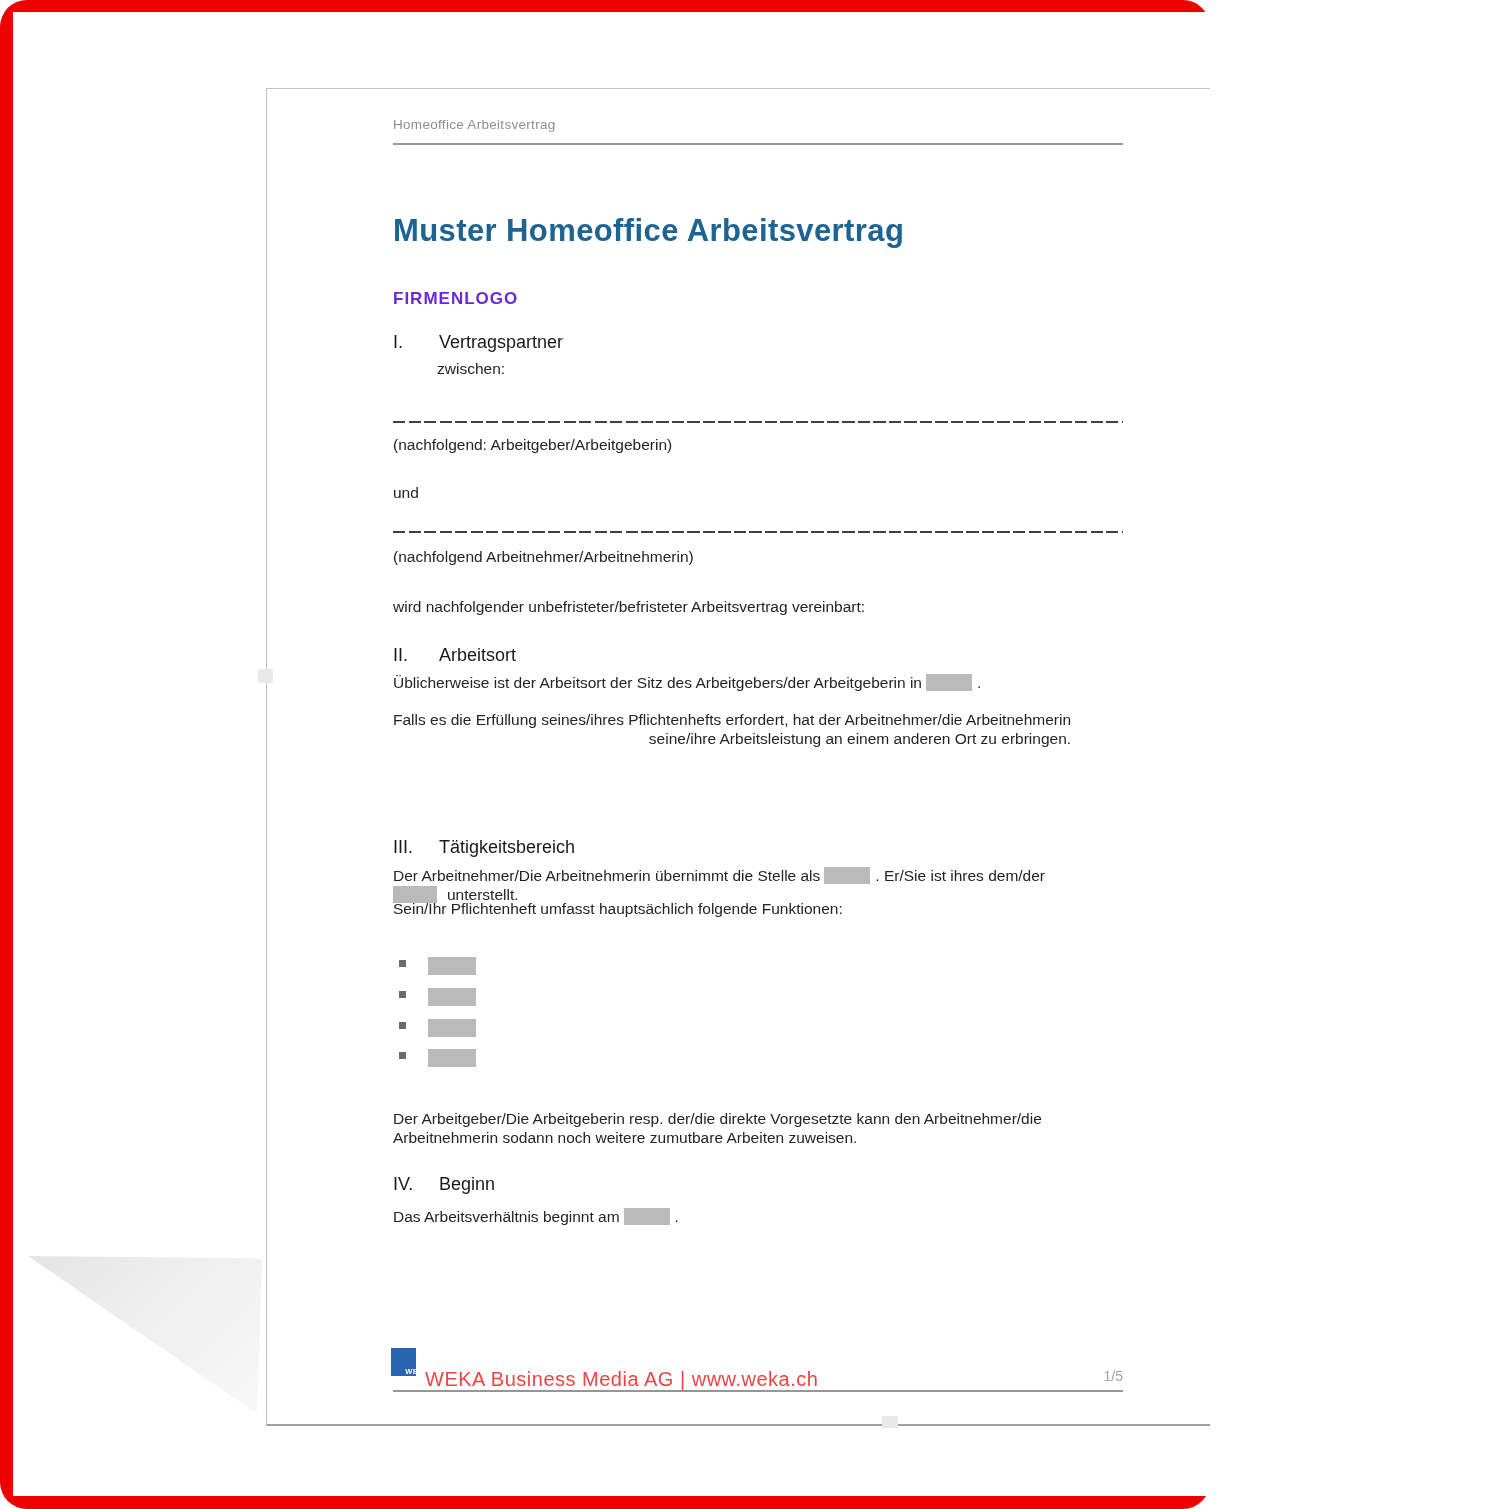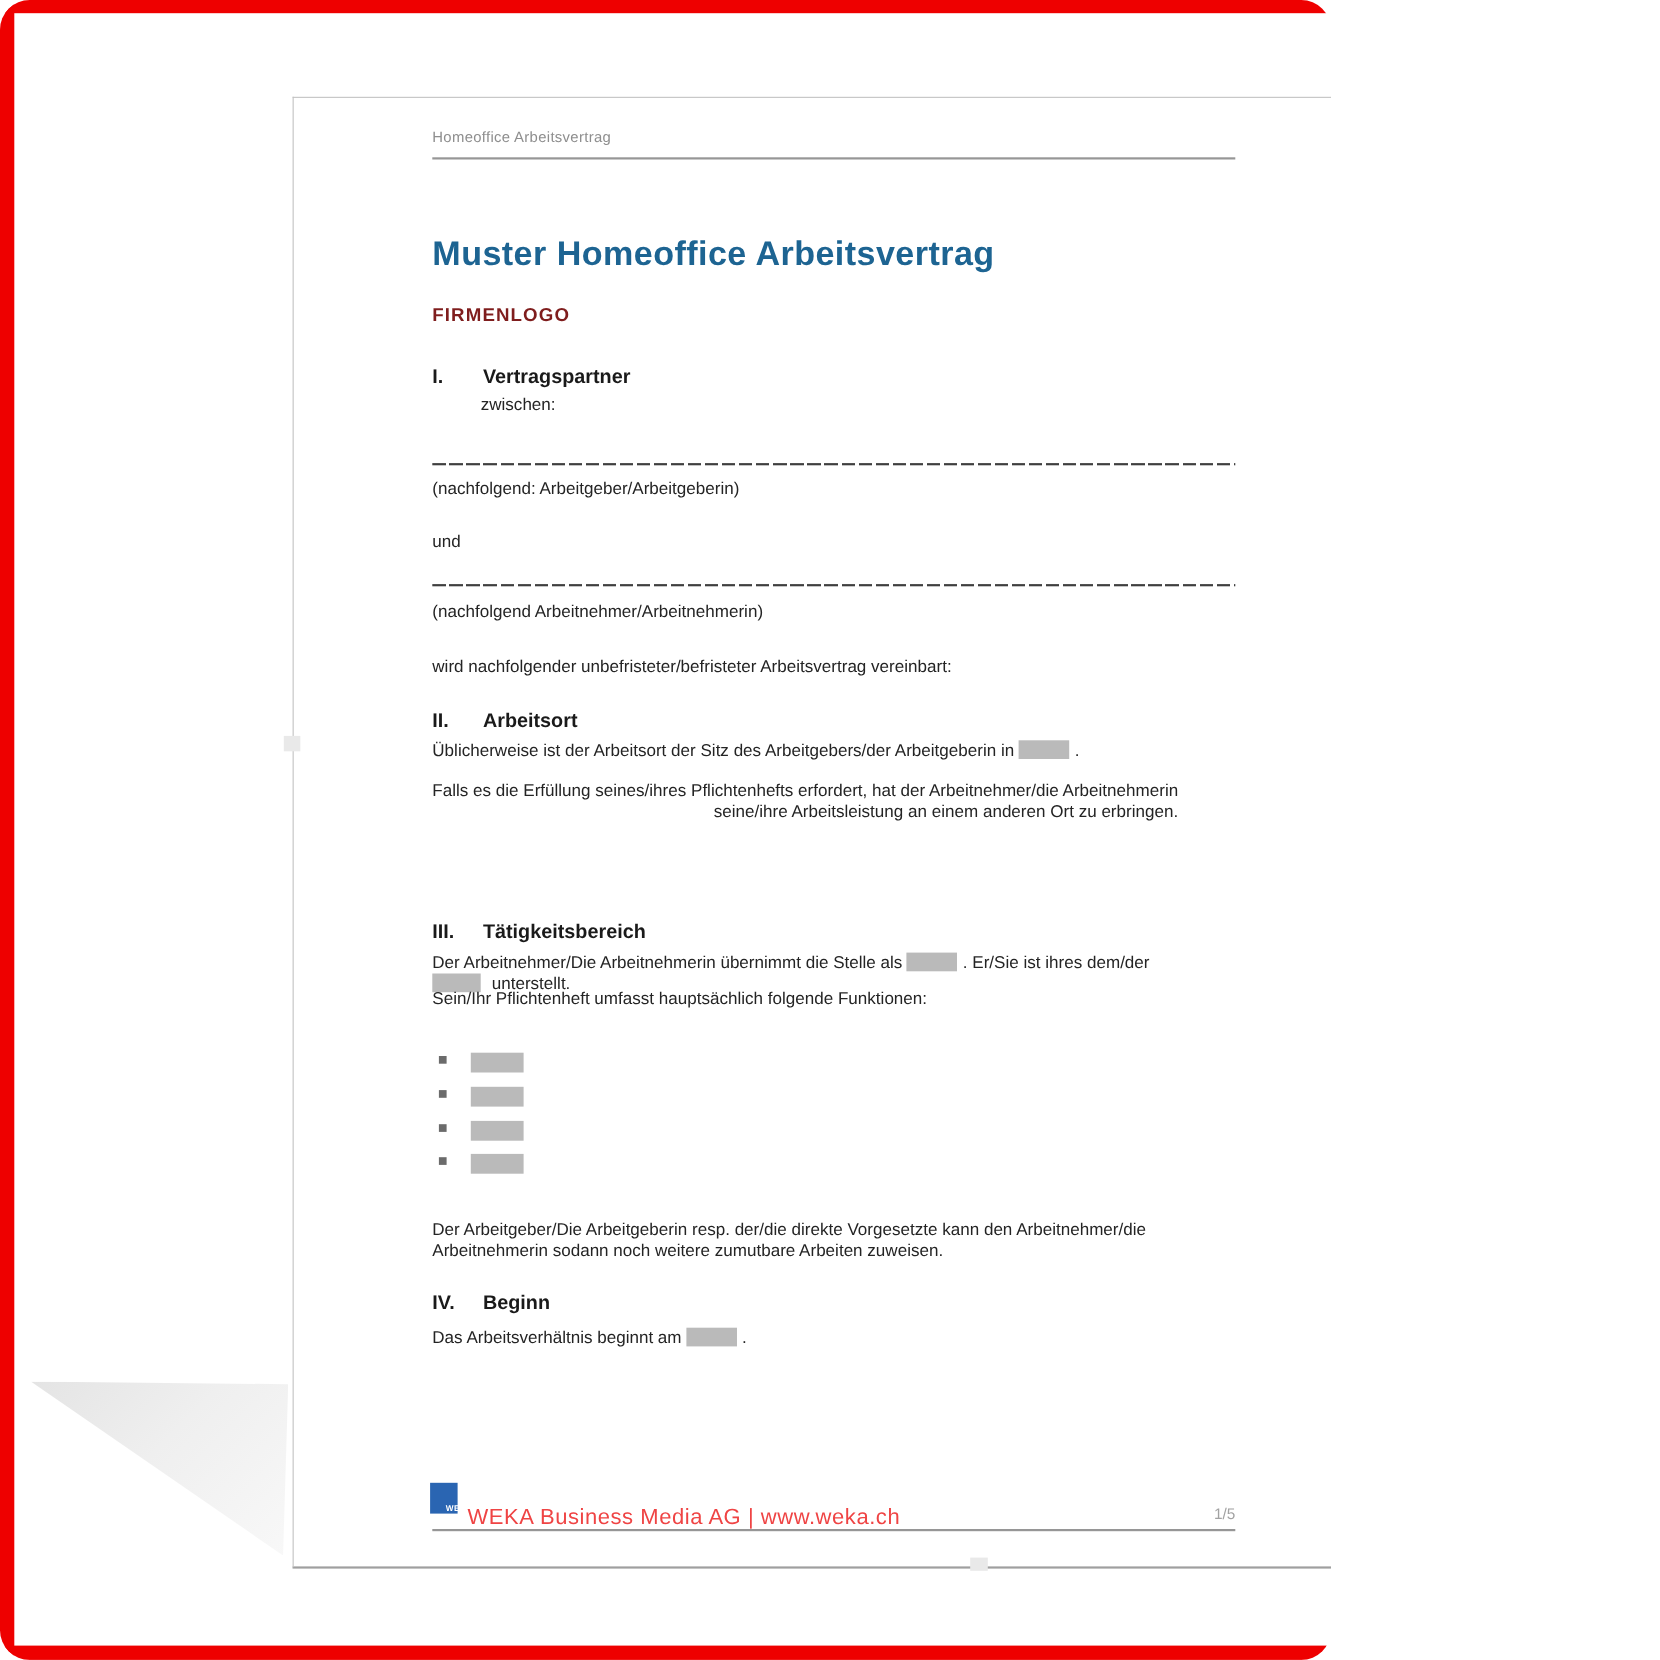--- a/index.html
+++ b/index.html
@@ -15,22 +15,22 @@
   .shadow-tri{position:absolute;left:28px;top:1256px;width:234px;height:158px;z-index:1;
               background:linear-gradient(135deg,#e4e4e4 0%,#efefef 45%,#f8f8f8 100%);
               clip-path:polygon(0 0,100% 1.5%,98% 100%);}
   
   .page{position:absolute;left:266px;top:88px;width:946px;height:1335px;background:#ffffff;
         border:1px solid #c2c2c2;border-bottom:2px solid #9f9f9f;z-index:2;}
   .abs{position:absolute;}
   .hdr-text{left:126px;top:28px;font-size:13.5px;color:#8e8e8e;letter-spacing:.3px;white-space:nowrap;}
   .hdr-rule{left:126px;top:54px;width:730px;height:2px;background:#969696;}
   .doc-title{left:126px;top:124px;font-size:31px;font-weight:bold;color:#1d6492;letter-spacing:.4px;white-space:nowrap;}
-  .firmenlogo{left:126px;top:188px;font-size:17px;font-weight:bold;color:#7f1d1d;letter-spacing:1px;white-space:nowrap;}
-  .sec-h{left:126px;font-size:18px;font-weight:bold;color:#1a1a1a;white-space:nowrap;}
+  .firmenlogo{left:126px;top:200px;font-size:17px;font-weight:bold;color:#6d28d9;letter-spacing:1px;white-space:nowrap;}
+  .sec-h{left:126px;font-size:18px;font-weight:normal;color:#1a1a1a;white-space:nowrap;}
   .sec-num{display:inline-block;width:46px;}
   .p{left:126px;font-size:15.5px;line-height:19px;color:#242424;white-space:nowrap;}
   .dash{left:126px;width:730px;height:2px;
         background:repeating-linear-gradient(90deg,#3f3f3f 0 12px,transparent 12px 15.5px);}
   .redact{display:inline-block;width:46px;height:17px;background:#bababa;vertical-align:-3px;}
   .redact-m{margin:0 5px 0 4px;}
   .bullet-row{left:132px;height:18px;}
   .bullet-sq{display:inline-block;width:7px;height:7px;background:#6b6b6b;vertical-align:4px;}
   .bullet-box{display:inline-block;width:48px;height:18px;background:#bababa;margin-left:22px;vertical-align:-4px;}
   .weka-logo{left:124px;top:1259px;width:25px;height:28px;background:#2a65b2;

